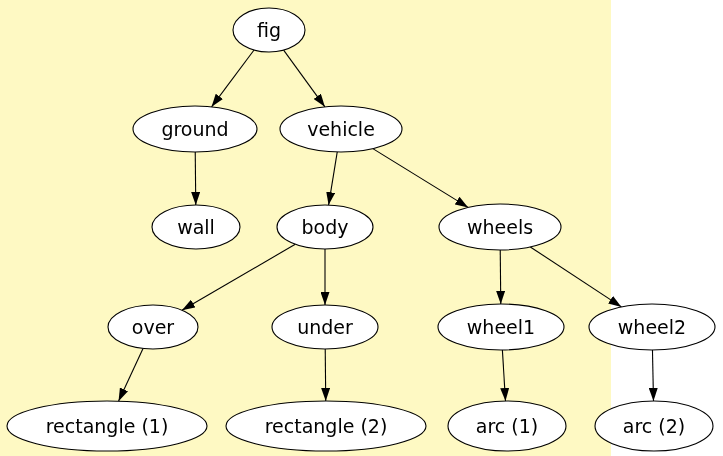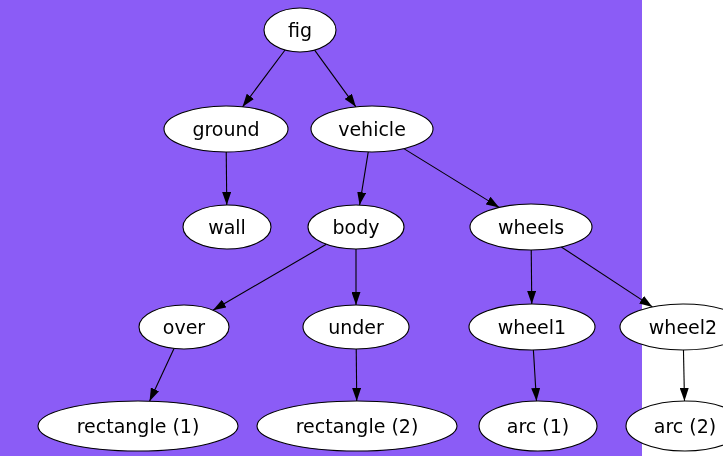--- a/index.html
+++ b/index.html
@@ -7,22 +7,21 @@
     padding: 0;
     width: 723px;
     height: 456px;
     overflow: hidden;
     background: #ffffff;
   }
   .graph-canvas {
     position: relative;
     width: 611px;
     height: 456px;
-    background: #8b5cf6;
-    padding-left: 31px;
+    background: #fef9c3;
   }
   svg text {
     font-family: "DejaVu Sans", sans-serif;
     font-size: 19px;
     user-select: none;
   }
 </style>
 </head>
 <body style="background: rgb(255, 255, 255);">
 

